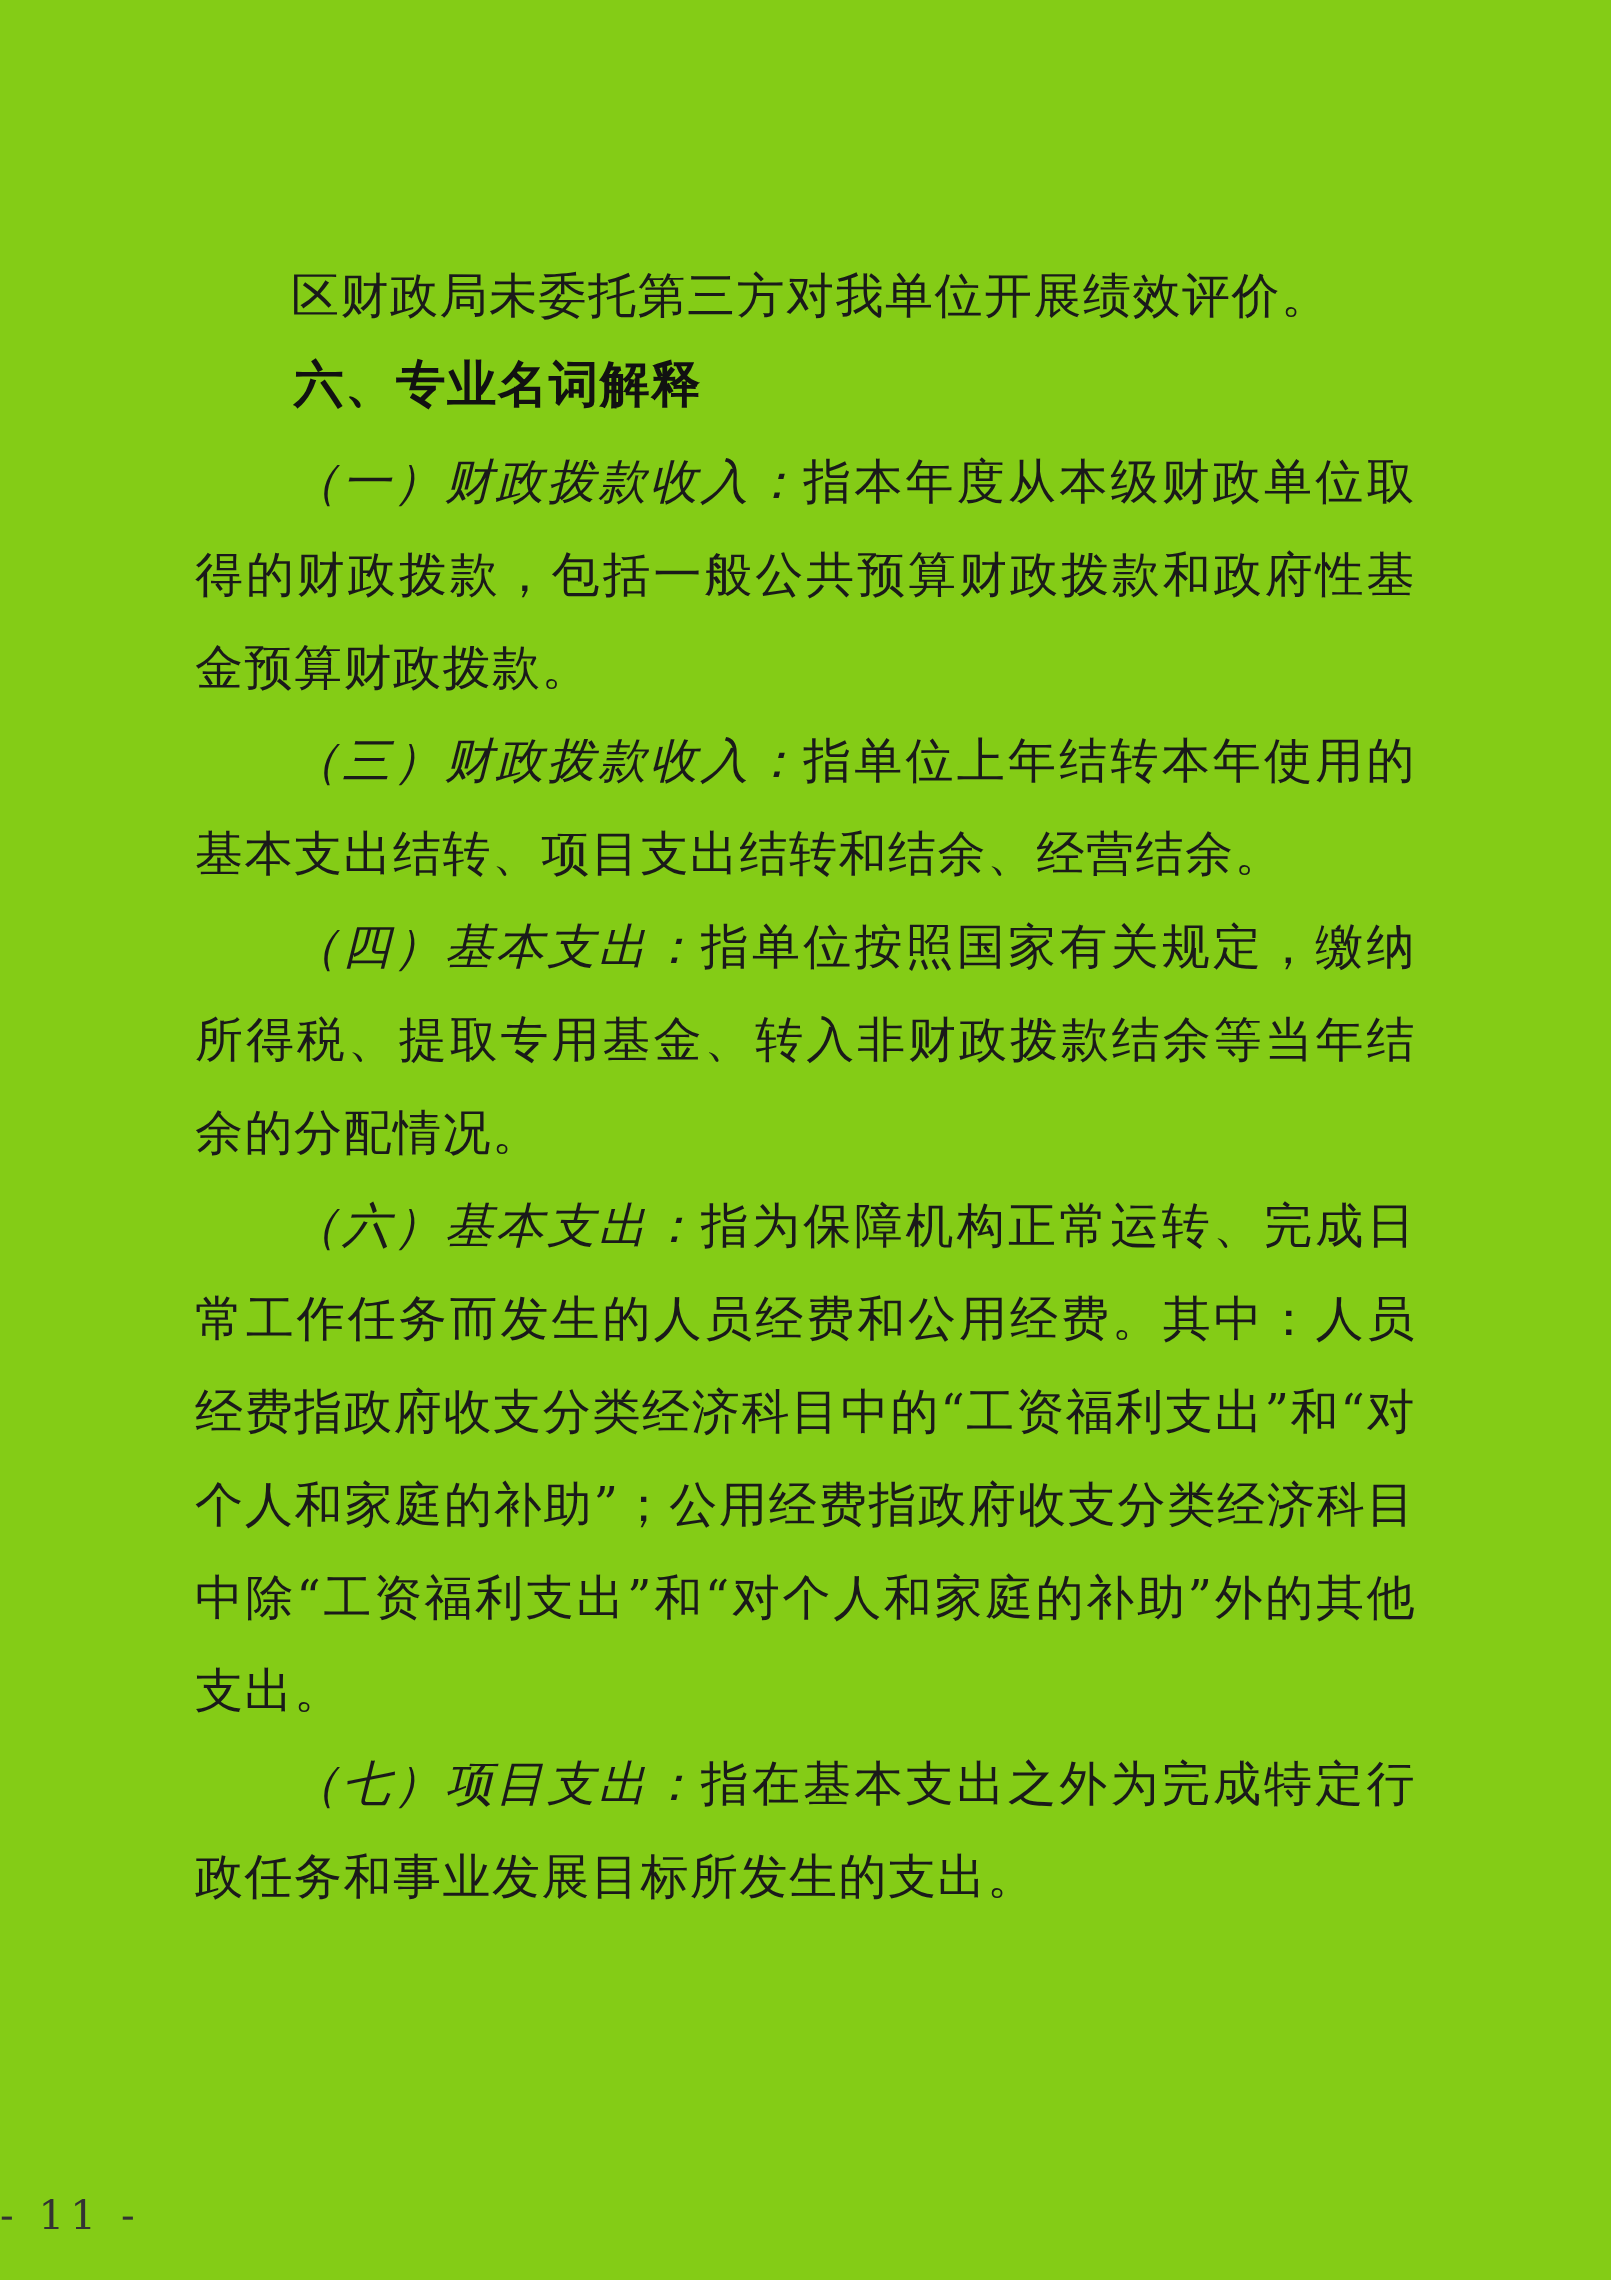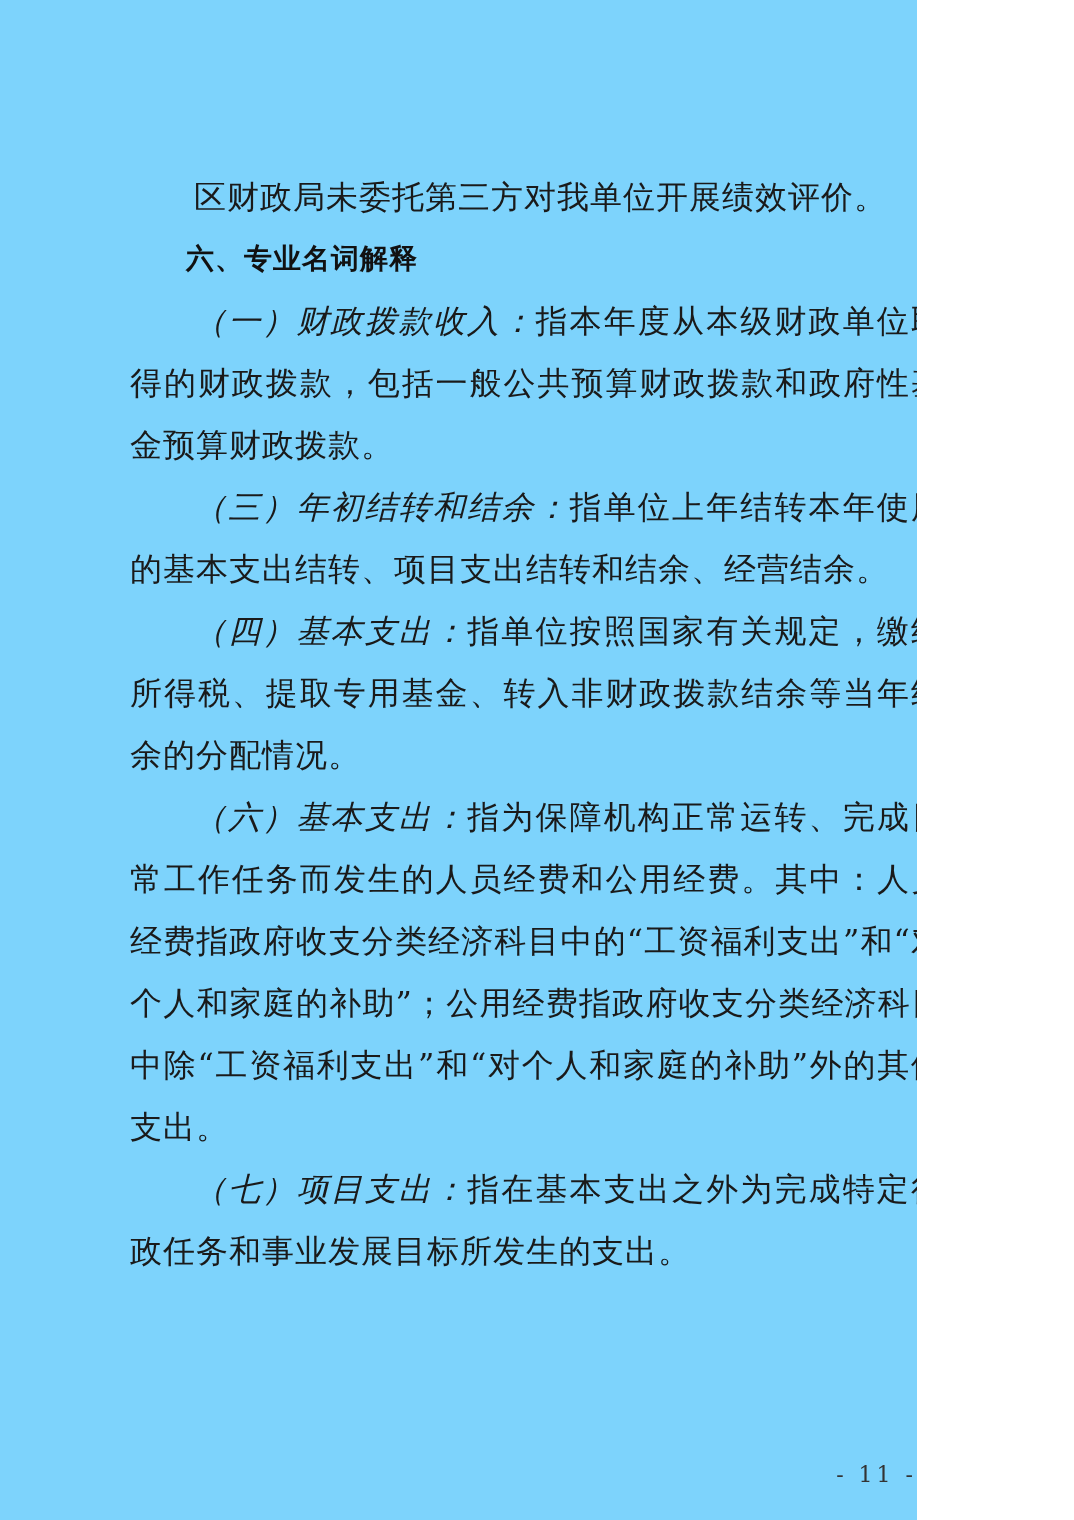--- a/index.html
+++ b/index.html
@@ -2,77 +2,77 @@
 <html><head>
   <meta charset="utf-8">
   <style>
     html, body {
       margin: 0;
       padding: 0;
       background: #ffffff;
     }
     .page {
       position: relative;
-      width: 917px;
+      width: 1074px;
       height: 1520px;
-      background: #7dd3fc;
+      background: #84cc16;
       overflow: hidden;
     }
     .content {
       position: absolute;
       left: 130px;
       top: 166px;
       width: 814px;
     }
     .body-para {
       font-family: "DejaVu Serif", "Liberation Serif", serif;
       font-size: 32px;
       line-height: 62px;
       color: #1a1a1a;
       text-align: justify;
       text-justify: inter-character;
       text-indent: 2em;
       margin: 0;
       letter-spacing: 1px;
     }
     .heading {
-      font-family: Liberation Sans, sans-serif;
-      font-size: 28px;
+      font-family: Liberation Mono, monospace;
+      font-size: 33px;
       font-weight: bold;
       line-height: 62px;
       color: #111111;
       text-indent: 2em;
       margin: 0;
       letter-spacing: 1px;
     }
     .term {
       font-style: italic;
       font-weight: 400;
     }
     .footer {
       position: absolute;
       left: 0;
       right: 0;
       top: 1462px;
-      text-align: right;
+      text-align: left;
       font-family: "DejaVu Serif", "Liberation Serif", serif;
-      font-size: 22px;
+      font-size: 27px;
       color: #333333;
       letter-spacing: 4px;
     }
   </style>
 </head>
 <body>
 
 <div class="page">
   <div class="content" id="content">
       <p class="body-para"><span>区财政局未委托第三方对我单位开展绩效评价。</span></p>
       <h2 class="heading"><span>六、专业名词解释</span></h2>
       <p class="body-para"><span class="term">（一）财政拨款收入：</span><span>指本年度从本级财政单位取得的财政拨款，包括一般公共预算财政拨款和政府性基金预算财政拨款。</span></p>
-      <p class="body-para"><span class="term">（三）年初结转和结余：</span><span>指单位上年结转本年使用的基本支出结转、项目支出结转和结余、经营结余。</span></p>
+      <p class="body-para"><span class="term">（三）财政拨款收入：</span><span>指单位上年结转本年使用的基本支出结转、项目支出结转和结余、经营结余。</span></p>
       <p class="body-para"><span class="term">（四）基本支出：</span><span>指单位按照国家有关规定，缴纳所得税、提取专用基金、转入非财政拨款结余等当年结余的分配情况。</span></p>
       <p class="body-para"><span class="term">（六）基本支出：</span><span>指为保障机构正常运转、完成日常工作任务而发生的人员经费和公用经费。其中：人员经费指政府收支分类经济科目中的“工资福利支出”和“对个人和家庭的补助”；公用经费指政府收支分类经济科目中除“工资福利支出”和“对个人和家庭的补助”外的其他支出。</span></p>
       <p class="body-para"><span class="term">（七）项目支出：</span><span>指在基本支出之外为完成特定行政任务和事业发展目标所发生的支出。</span></p>
     </div>
   <div class="footer">
     <span>- 11 -</span>
   </div>
 </div>
 
 </body></html>

